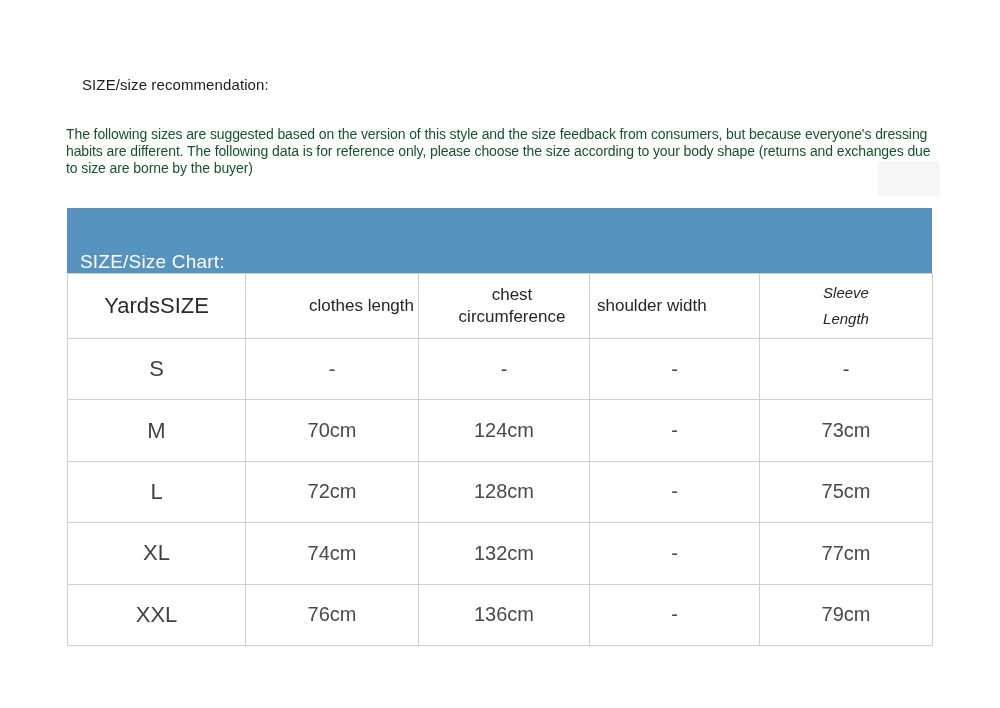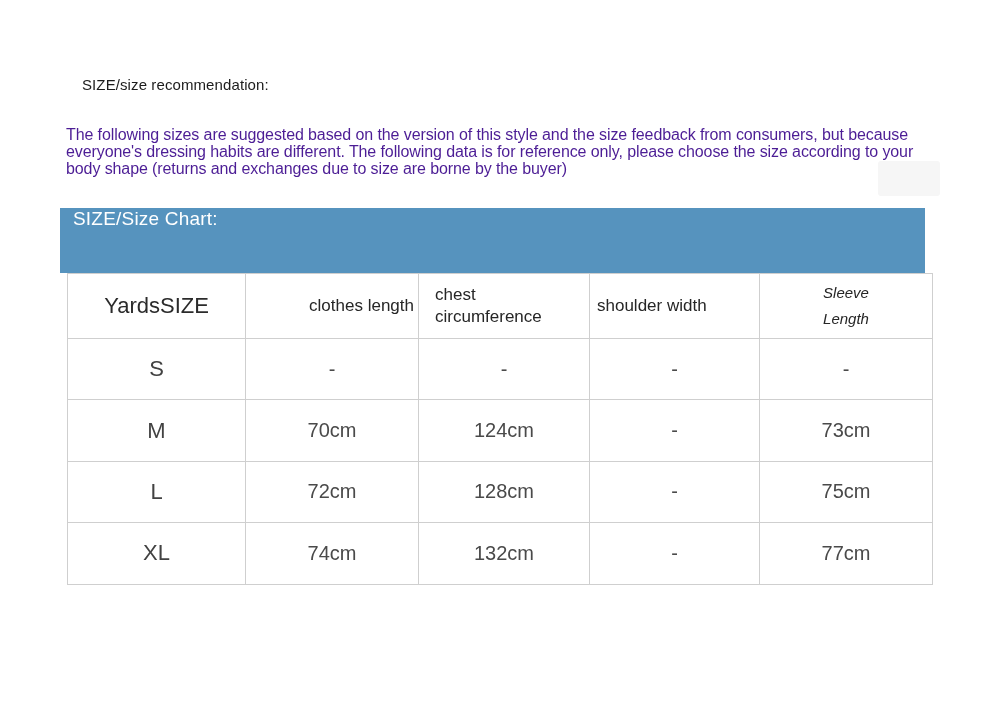--- a/index.html
+++ b/index.html
@@ -27,35 +27,35 @@
     width: 62px;
     height: 35px;
     background: #f6f6f6;
     border-radius: 3px;
   }
   .desc {
     position: absolute;
     left: 66px;
     top: 126px;
     width: 872px;
-    font-size: 16px;
+    font-size: 14px;
     line-height: 17.2px;
     letter-spacing: -0.1px;
-    color: #4c1d95;
+    color: #14532d;
   }
   .chart-bar {
     position: absolute;
-    left: 60px;
+    left: 67px;
     top: 208px;
     width: 865px;
     height: 65px;
     box-sizing: border-box;
     background: var(--accent);
     display: flex;
-    align-items: flex-start;
+    align-items: flex-end;
     padding-left: 13px;
   }
   .chart-bar-title {
     color: #ffffff;
     font-size: 19px;
     letter-spacing: 0.2px;
   }
   table.size-table {
     position: absolute;
     left: 67px;
@@ -76,21 +76,21 @@
   }
   .size-table thead tr { height: 65px; }
   .size-table tbody tr { height: 61.4px; }
   .size-table th {
     color: #262626;
     font-size: 17px;
     white-space: pre-line;
   }
   .size-table th.c0 { font-size: 22px; color: #2b2b2b; }
   .size-table th.c1 { text-align: right; padding-right: 4px; margin-top: 17px; }
-  .size-table th.c2 { text-align: left; padding-left: 16px; line-height: 22px; }
+  .size-table th.c2 { text-align: center; padding-left: 16px; line-height: 22px; }
   .size-table th.c3 { text-align: left; padding-left: 7px; }
   .size-table th.c4 { font-size: 15px; line-height: 26px; font-style: italic; }
   .size-table td { color: #4a4a4a; font-size: 20px; }
   .size-table td.c0 { font-size: 22px; color: #424242; }
 </style>
 </head>
 <body>
 
 <div class="page">
 
@@ -145,16 +145,23 @@
         <td>-</td>
         <td>75cm</td>
       </tr>
       <tr>
         <td class="c0">XL</td>
         <td>74cm</td>
         <td>132cm</td>
         <td>-</td>
         <td>77cm</td>
       </tr>
+      <tr>
+        <td class="c0">XXL</td>
+        <td>76cm</td>
+        <td>136cm</td>
+        <td>-</td>
+        <td>79cm</td>
+      </tr>
     </tbody>
   </table>
 
 </div>
 
 </body></html>

